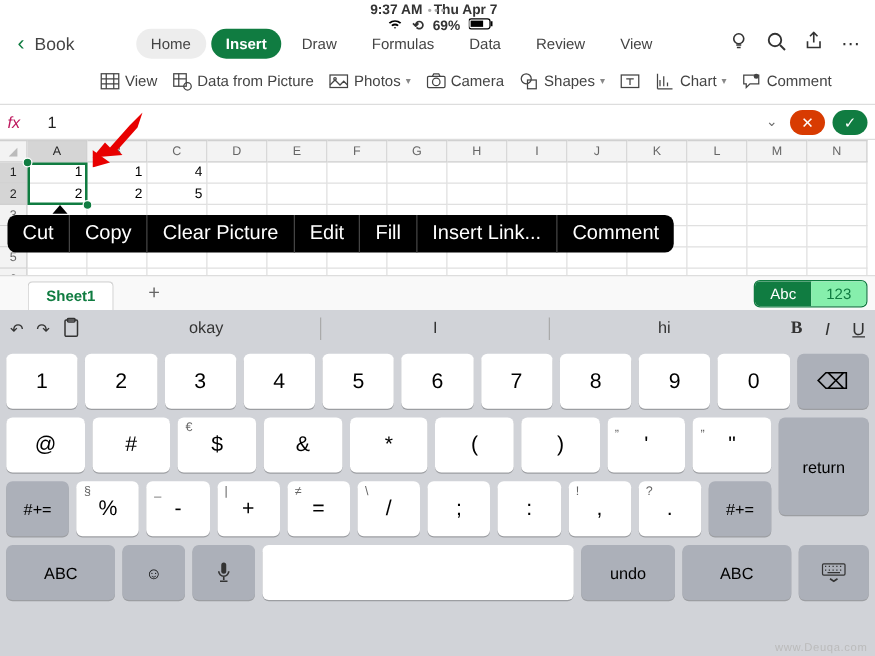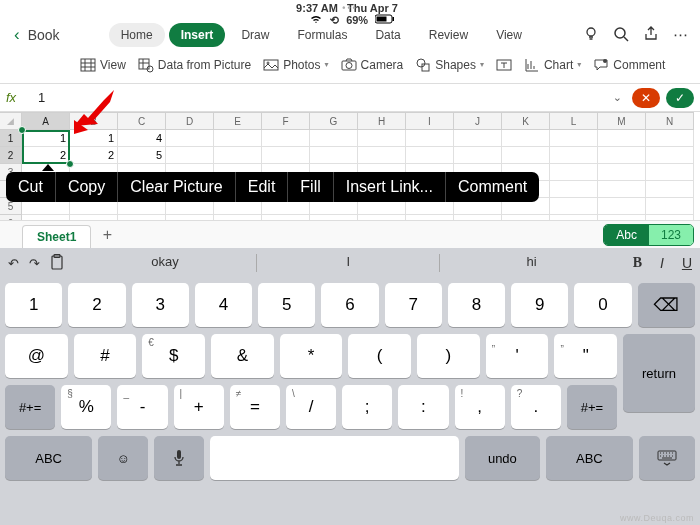--- a/index.html
+++ b/index.html
@@ -23,21 +23,21 @@
 
 
 .ribbon { display: flex; align-items: center; height: 32px; border-bottom: 1px solid #ddd; padding: 0 8px 6px 8px; gap: 12px; font-size: 12px; color: #444; }
 .ribbon-space { width: 60px; }
 .ribbon-item { display: flex; align-items: center; gap: 4px; }
 .ribbon-item .ic { width: 16px; height: 16px; display: inline-flex; }
 .chev { font-size: 8px; color: #888; }
 
 
 .formula-bar { display: flex; align-items: center; height: 28px; border-bottom: 1px solid #ddd; padding: 0 6px; gap: 6px; }
-.fx-lbl { font-style: italic; color: #4d7c0f; font-size: 13px; width: 22px; }
+.fx-lbl { font-style: italic; color: #be185d; font-size: 13px; width: 22px; }
 .fx-input { flex: 1; padding: 2px 4px; font-size: 13px; color: #222; }
 .fx-ctrls { display: flex; align-items: center; gap: 6px; }
 .pill-btn { width: 28px; height: 20px; border-radius: 10px; display: flex; align-items: center; justify-content: center; font-size: 12px; color: #fff; }
 .pill-red { background: #d83b01; }
 .pill-green { background: #107c41; }
 .fx-chev { color: #666; font-size: 11px; padding: 0 4px; }
 
 
 .grid-area { position: relative; }
 .col-headers { display: flex; height: 18px; }
@@ -60,21 +60,21 @@
 
 .red-arrow { position:absolute; left:74px; top:90px; pointer-events:none; z-index:5; }
 
 
 .context-menu { position: absolute; left: 6px; top: 42px; height: 30px; background: #000; border-radius: 7px; display: flex; align-items: center; z-index: 4; }
 .ctx-item { color: #fff; font-size: 16px; padding: 0 12px; height: 30px; line-height: 30px; border-right: 1px solid #444; white-space: nowrap; }
 .ctx-item:last-child { border-right: none; }
 
 
 .sheet-tabs-row { position:absolute; top:220px; left:0; right:0; height:28px; border-top:1px solid #ddd; background:#f9f9f9; display:flex; align-items:center; padding:0 6px; }
-.sheet-tabs-left { display:flex; align-items:center; gap:4px; padding-left:16px; }
+.sheet-tabs-left { display:flex; align-items:center; gap:20px; padding-left:16px; }
 .sheet-tab { background:#fff; border:1px solid #d0d0d0; border-bottom:none; padding:4px 14px; font-size:12px; border-radius:4px 4px 0 0; color:#107c41; font-weight:600; position:relative; top:2px; }
 .add-sheet { width:24px; height:24px; display:flex; align-items:center; justify-content:center; color:#666; font-size:16px; }
 .mode-toggle { margin-left:auto; display:flex; border:1px solid #107c41; border-radius:5px; overflow:hidden; }
 .mode-btn { padding:3px 12px; font-size:12px; }
 .mode-abc { background:#107c41; color:#fff; }
 .mode-123 { background:#86efac; color:#107c41; }
 
 
 .keyboard { position:absolute; top:248px; left:0; right:0; bottom:0; background:#d1d3d8; display:flex; flex-direction:column; }
 .kb-topbar { height:30px; display:flex; align-items:center; padding:0 8px; gap:10px; color:#333; font-size:13px; }

